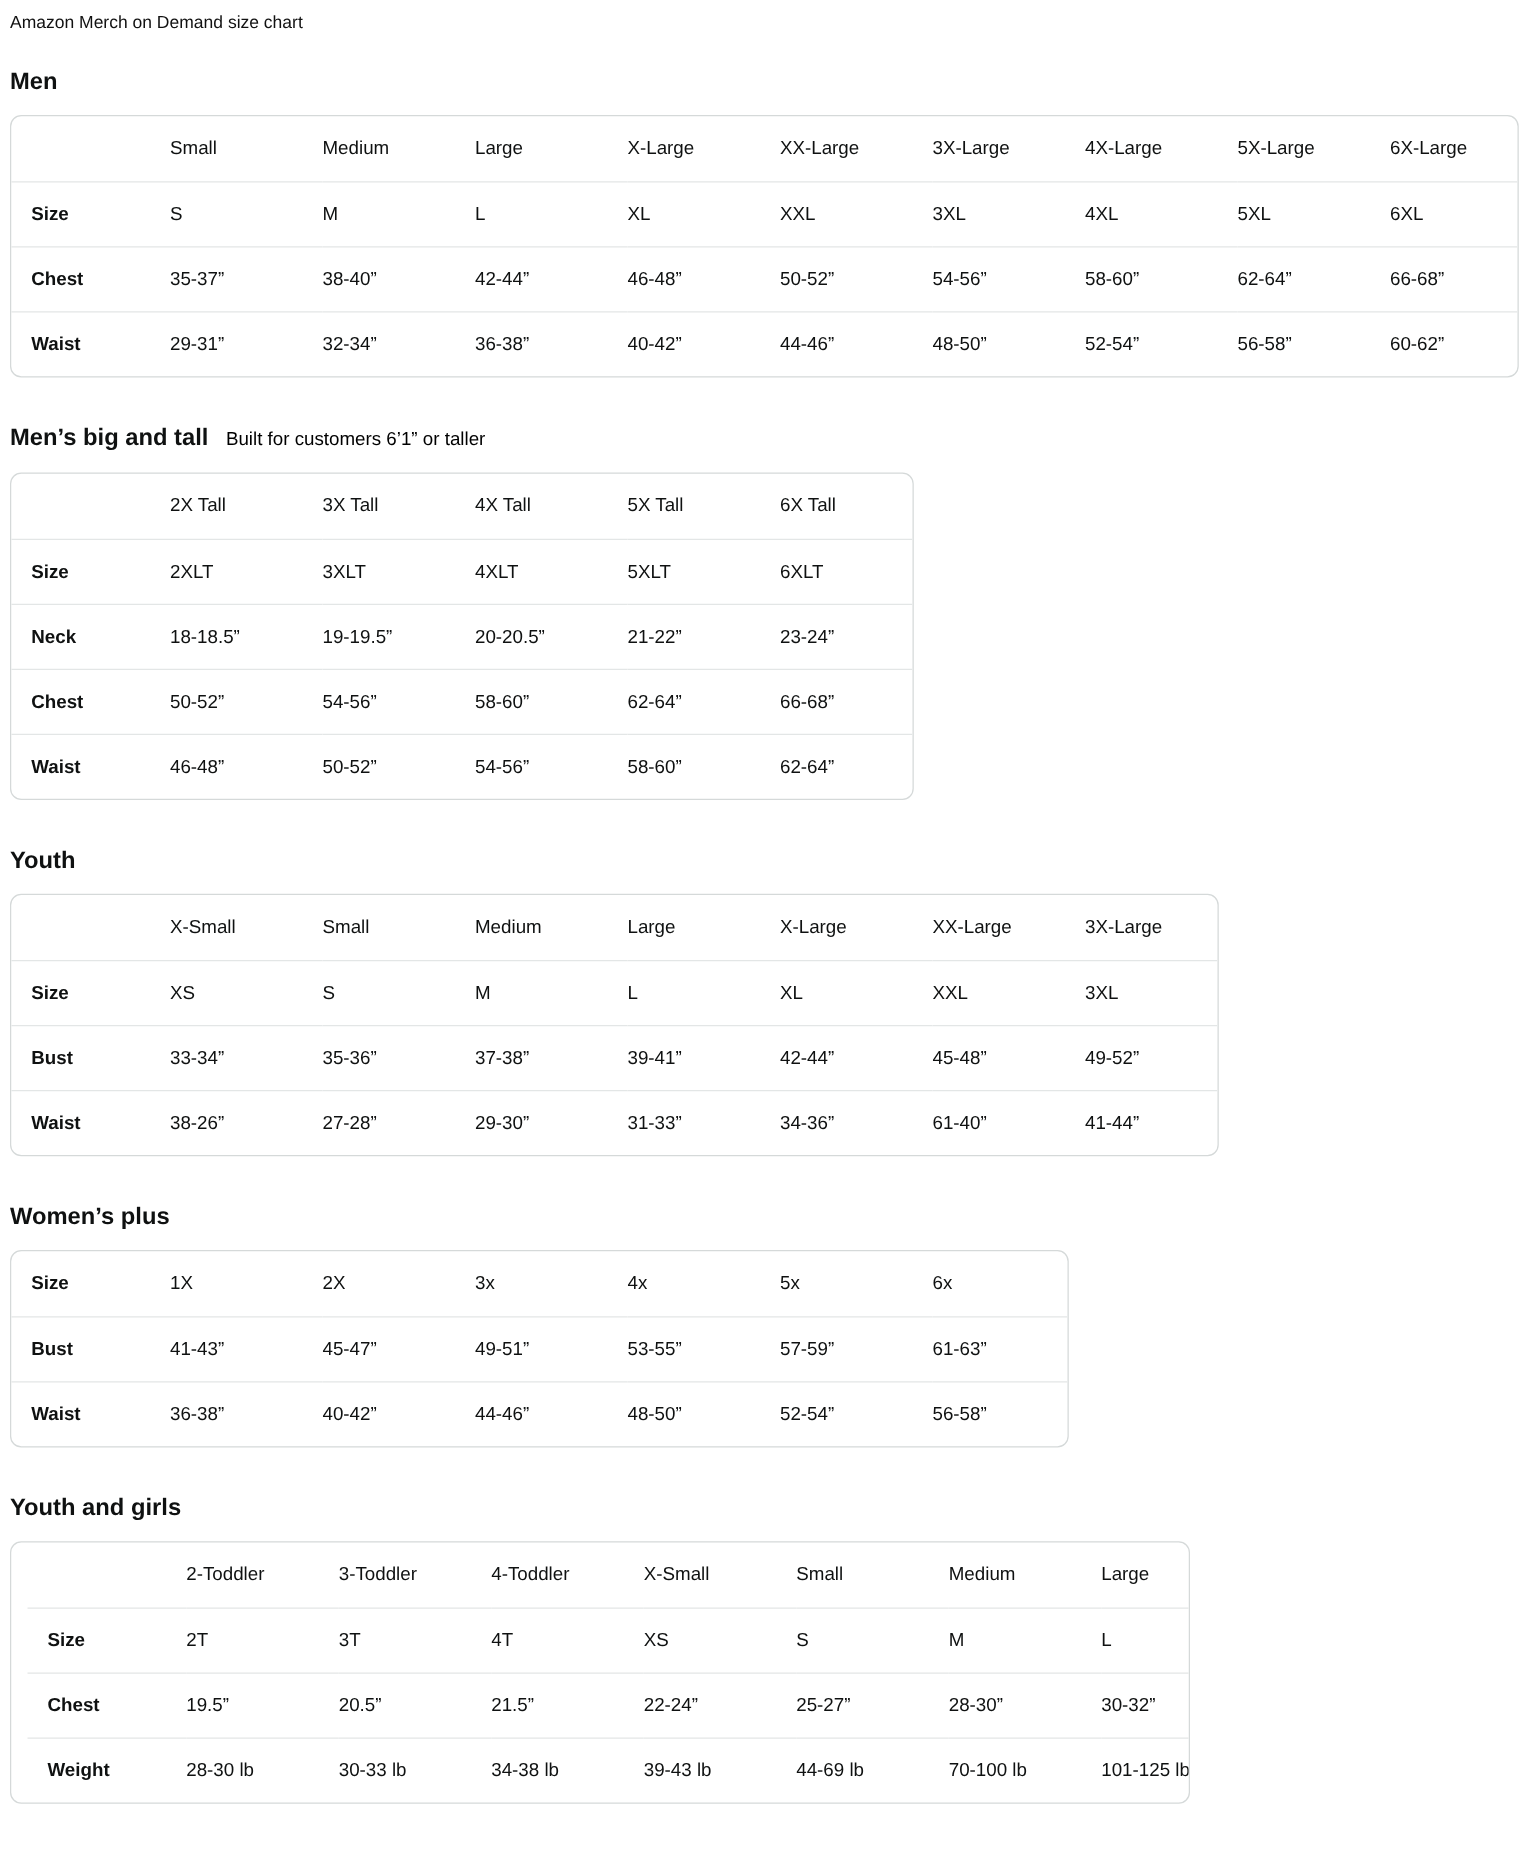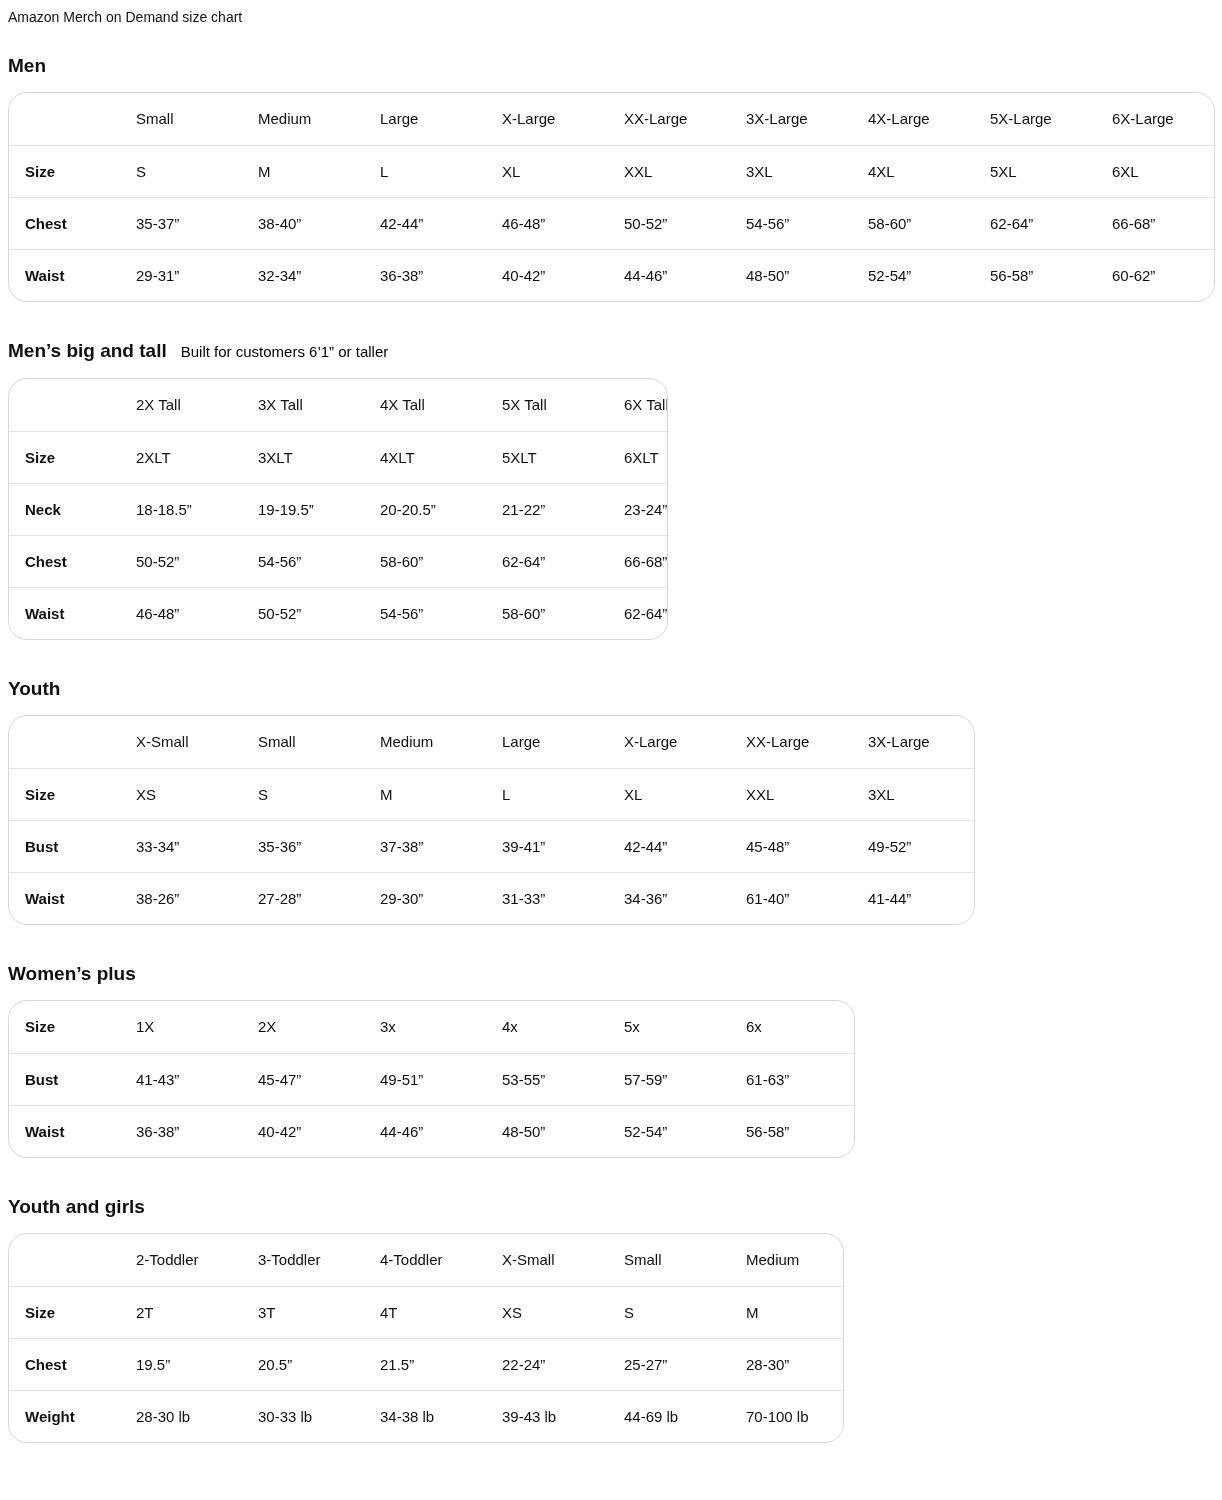--- a/index.html
+++ b/index.html
@@ -27,29 +27,29 @@
   }
   h2.section-heading.first { margin-top: 26px; }
   .section-subtitle {
     font-size: 15px;
     font-weight: 400;
     margin-left: 14px;
     color: #000000;
   }
   .table-card {
     border: 1px solid #D5D9D9;
-    border-radius: 19px;
+    border-radius: 9px;
     background: #ffffff;
     overflow: hidden;
   }
   .w-men   { width: 1207px; }
-  .w-tall  { width: 660px; }
+  .w-tall  { width: 723px; }
   .w-women { width: 967px; }
   .w-plus  { width: 847px; }
-  .w-youth { width: 836px; }
+  .w-youth { width: 944px; padding-left: 13px; }
   table.size-table {
     border-collapse: collapse;
     table-layout: fixed;
     width: 100%;
   }
   table.size-table td {
     height: 52px;
     vertical-align: middle;
     font-size: 15px;
     line-height: 19px;

